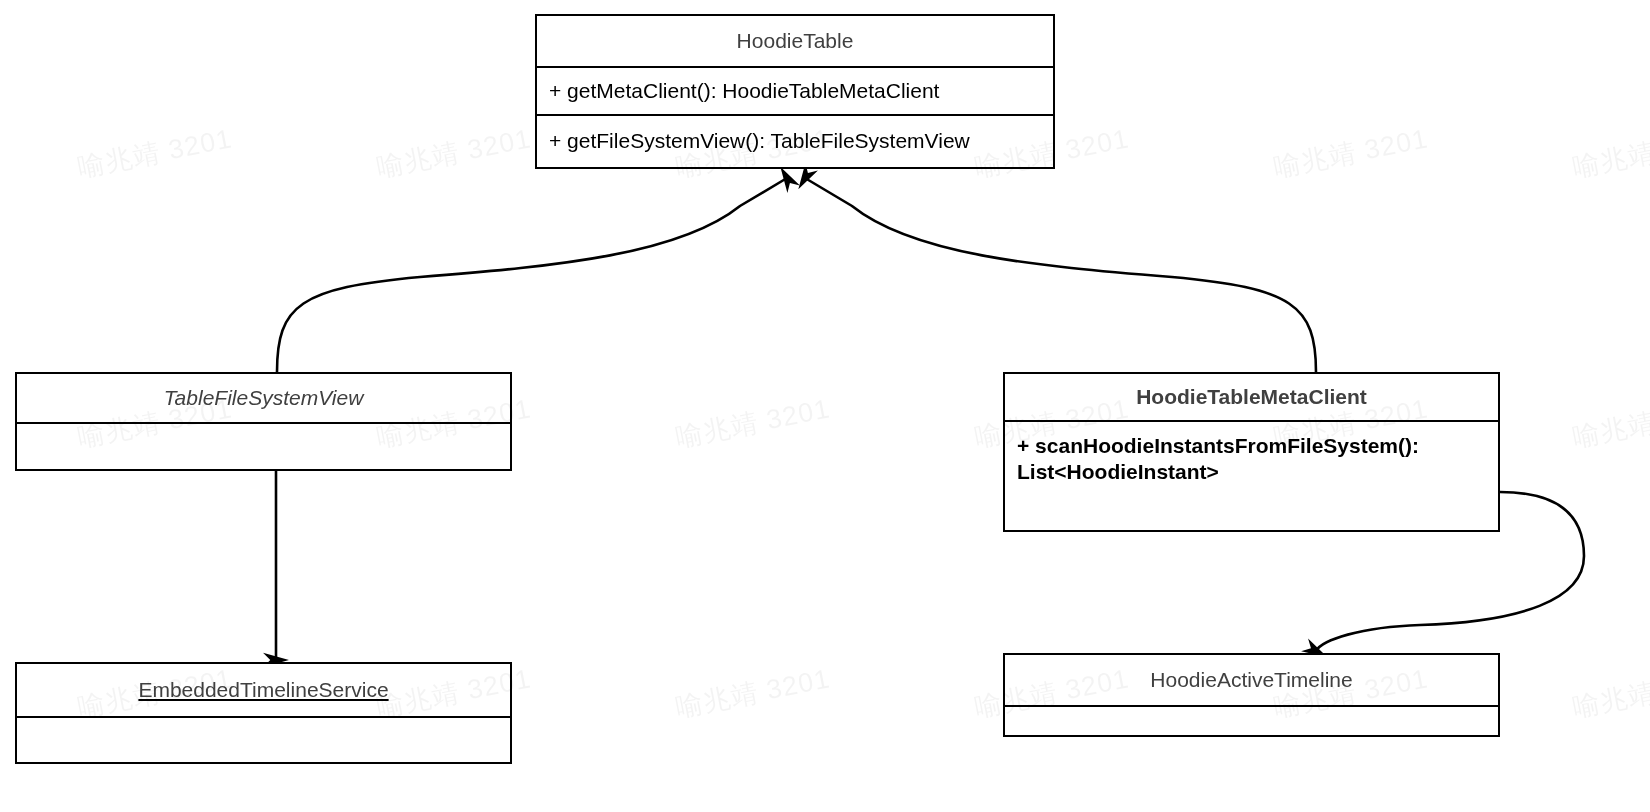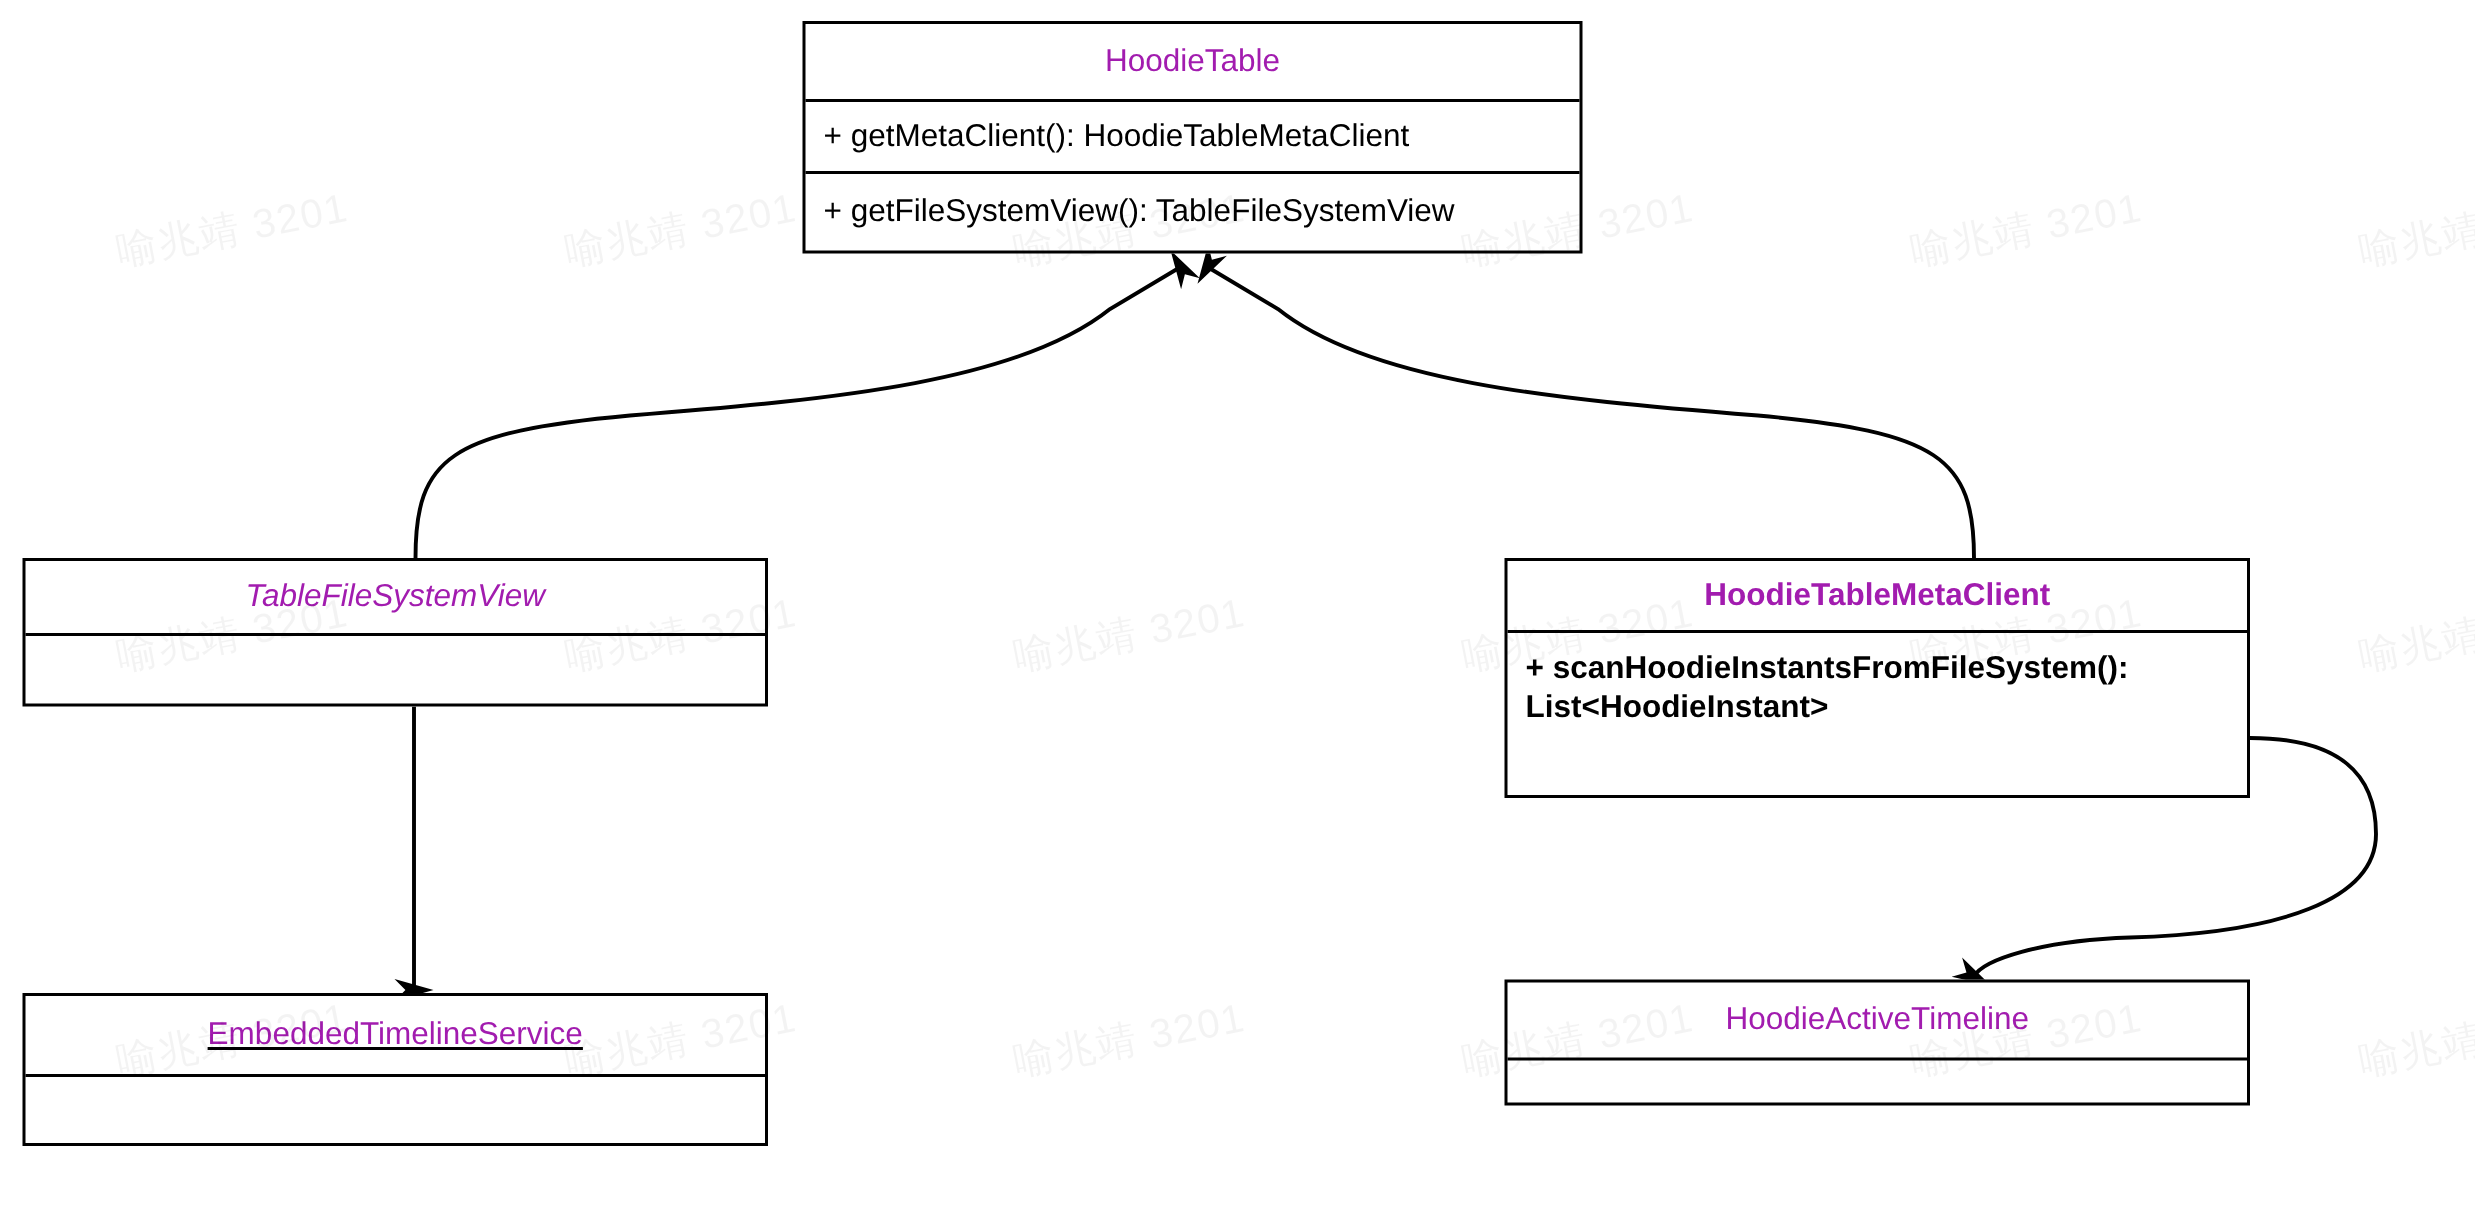--- a/index.html
+++ b/index.html
@@ -44,21 +44,21 @@
     position: absolute;
     box-sizing: border-box;
     border: 2px solid #000000;
     background: #ffffff;
     z-index: 2;
   }
   .uml-header {
     box-sizing: border-box;
     border-bottom: 2px solid #000000;
     text-align: center;
-    color: #a21caf;
+    color: #404040;
     font-size: 21px;
     display: flex;
     align-items: center;
     justify-content: center;
   }
   .uml-compartment {
     box-sizing: border-box;
     color: #000000;
     font-size: 21px;
     padding: 0 12px;

